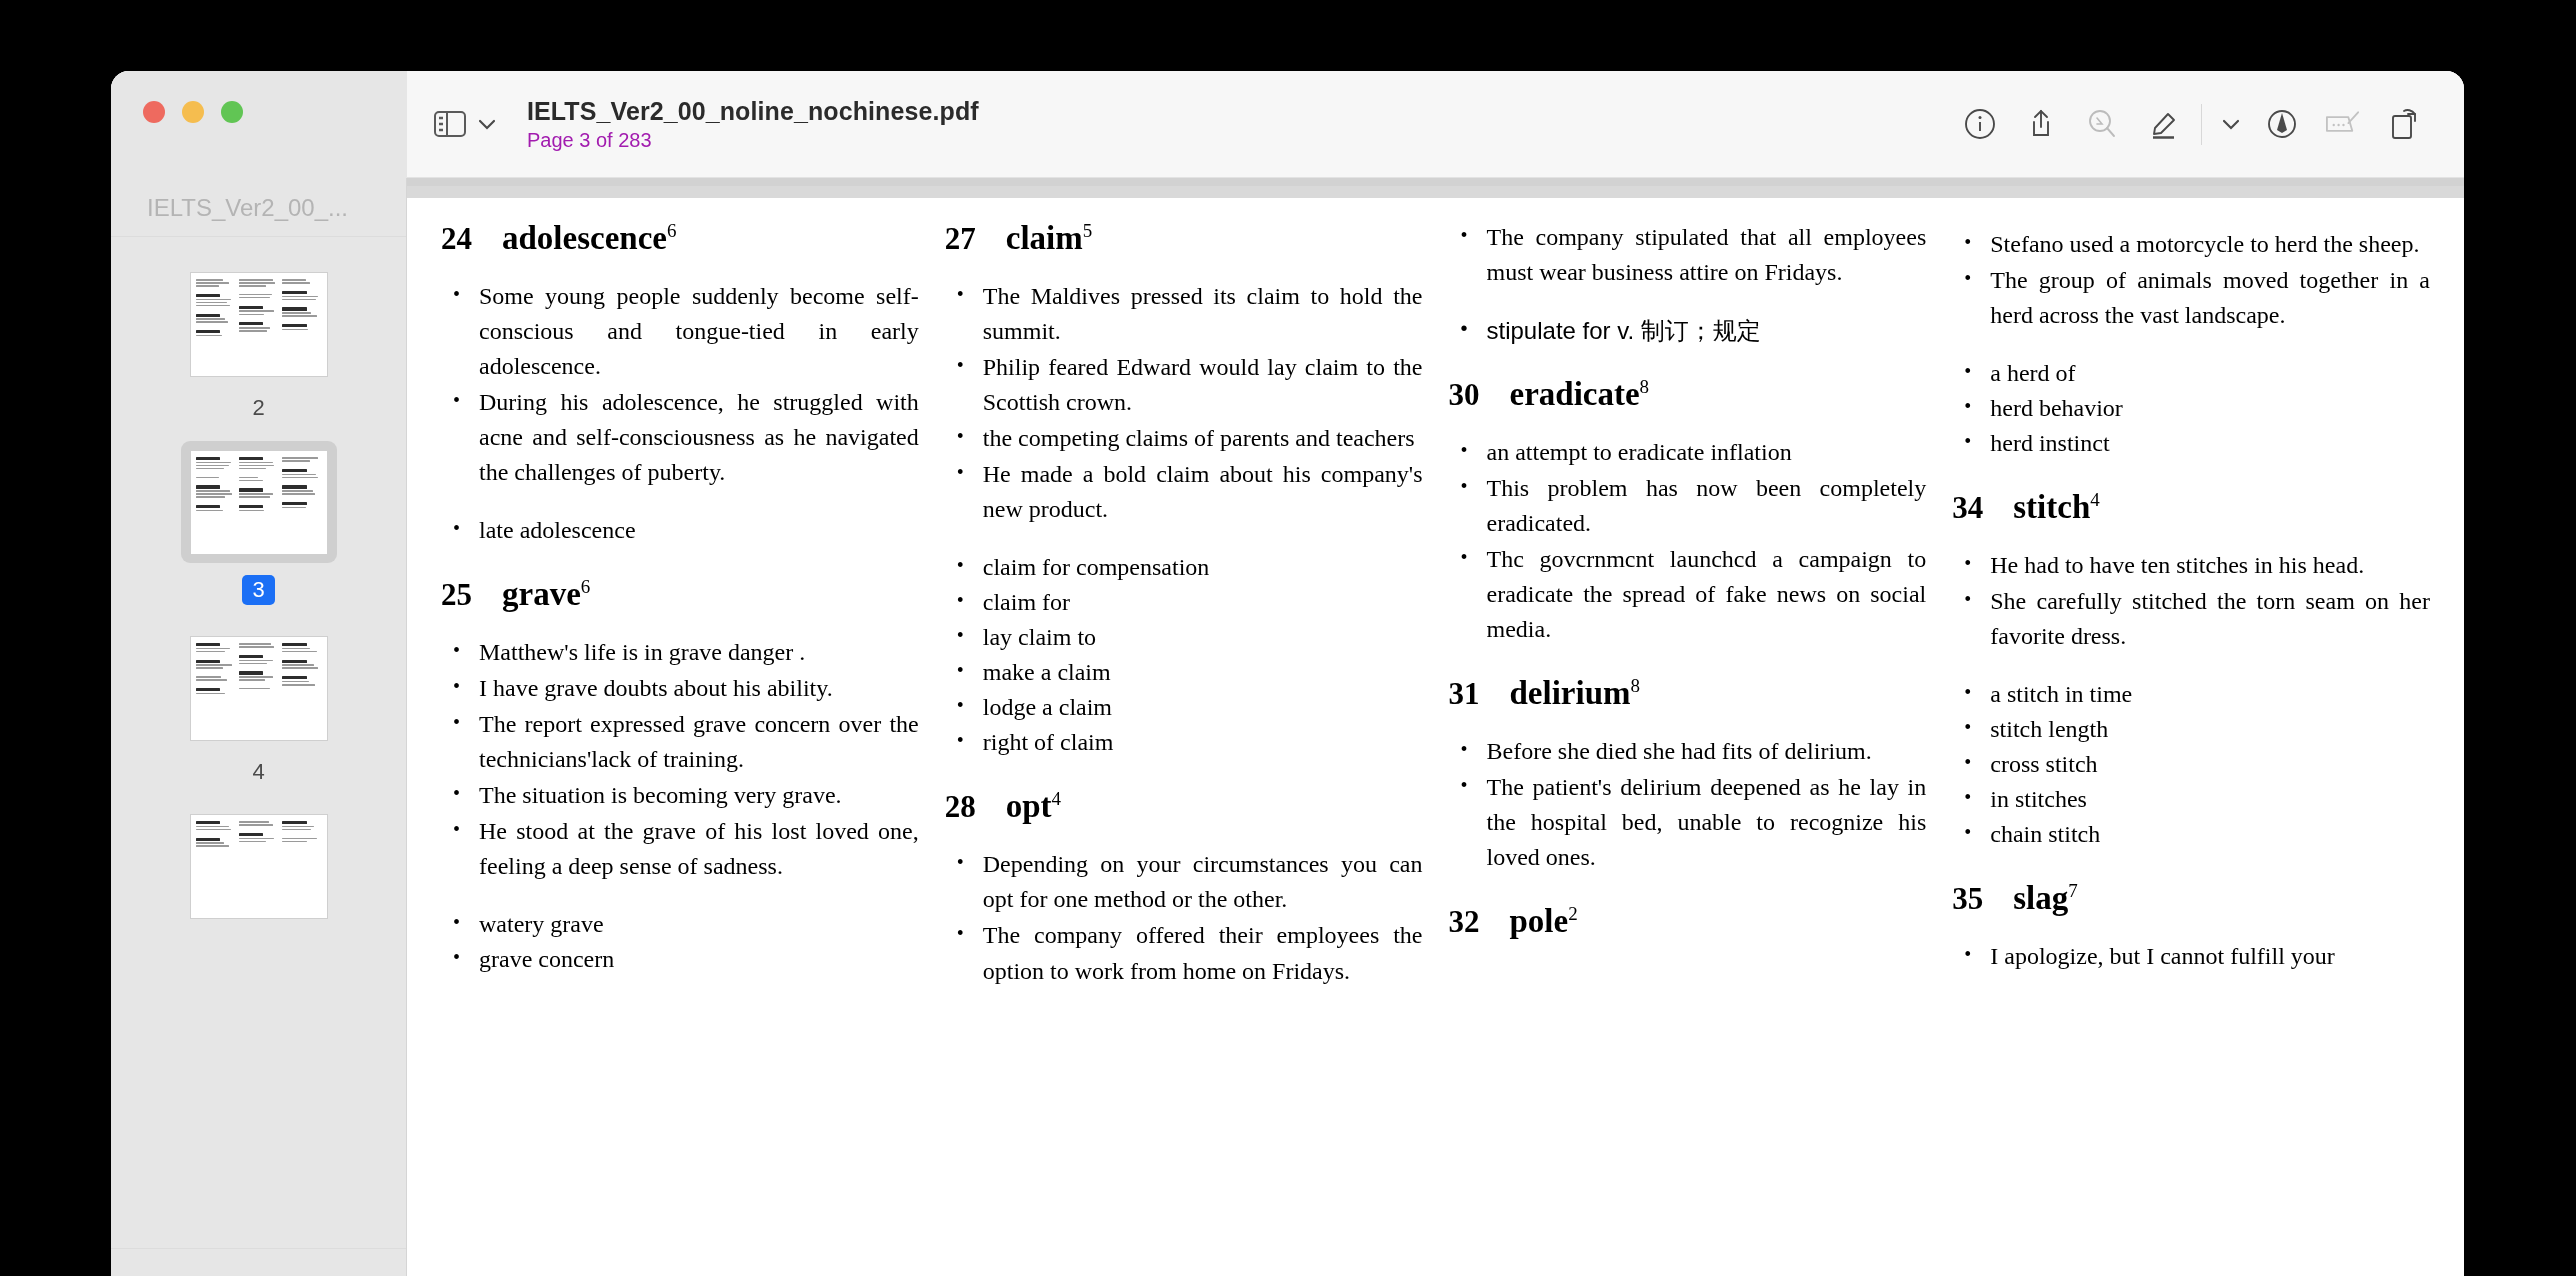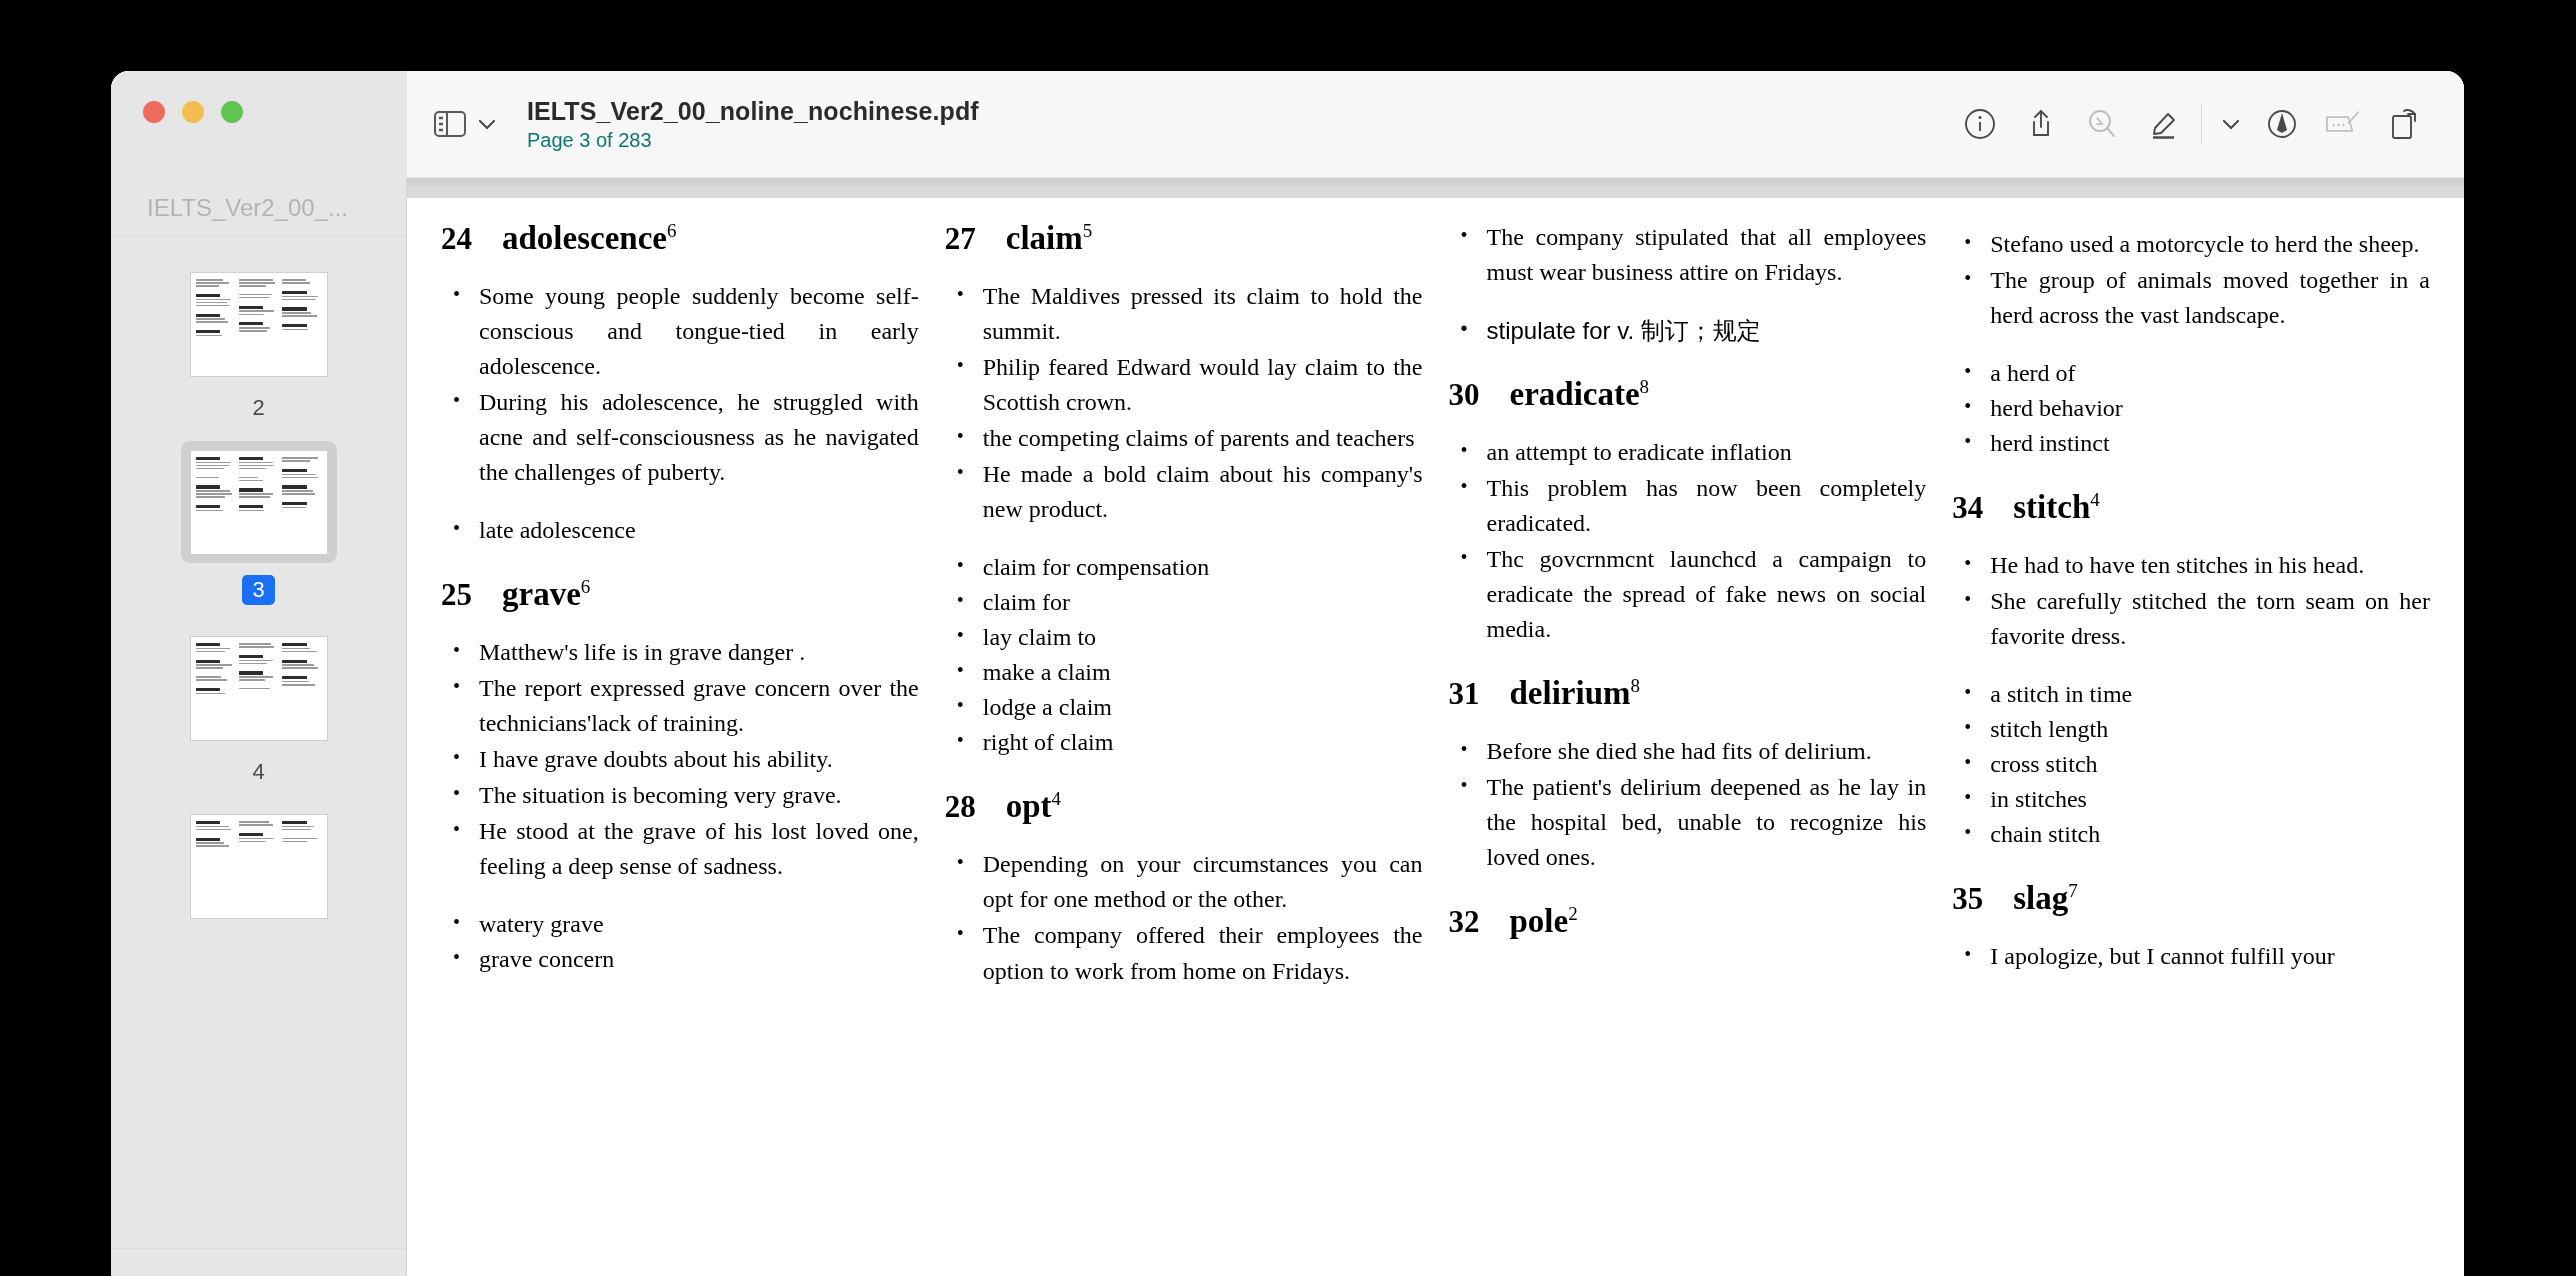--- a/index.html
+++ b/index.html
@@ -44,21 +44,21 @@
     padding: 0 30px 0 26px;
     border-bottom: 1px solid #e3e3e3;
     background: #f7f7f7;
   }
   #sidebar-toggle-group { display: flex; align-items: center; gap: 10px; margin-right: 30px; }
   .tb-icon { color: #555; display: flex; align-items: center; justify-content: center; }
   #doc-titles { display: flex; flex-direction: column; justify-content: center; gap: 3px; }
   #doc-title {
     font-size: 25px; font-weight: bold; color: #2b2b2b; letter-spacing: 0.1px;
   }
-  #doc-page { font-size: 20px; color: #0f766e; }
+  #doc-page { font-size: 20px; color: #a21caf; }
 
   #tb-spacer { flex: 1; }
   #tb-tools { display: flex; align-items: center; gap: 0; }
   .tool-btn {
     width: 61px; height: 61px;
     display: flex; align-items: center; justify-content: center;
     color: #4a4a4a;
   }
   .tool-btn.dim { color: #b9b9b9; }
   .tool-btn.small { width: 41px; }
@@ -515,22 +515,22 @@
               </ul>
             </div>
 
             <div class="entry">
               <div class="entry-head">
                 <span class="entry-num">25</span>
                 <span class="entry-word"><span>grave</span><span class="sup">6</span></span>
               </div>
               <ul class="blist">
                 <li>Matthew's life is in grave danger .</li>
+                <li>I have grave doubts about his ability.</li>
                 <li>The report expressed grave concern over the technicians'lack of training.</li>
-                <li>I have grave doubts about his ability.</li>
                 <li>The situation is becoming very grave.</li>
                 <li>He stood at the grave of his lost loved one, feeling a deep sense of sadness.</li>
               </ul>
               <div class="gap-sm"></div>
               <ul class="blist tight">
                 <li>watery grave</li>
                 <li>grave concern</li>
               </ul>
             </div>
           </div>

